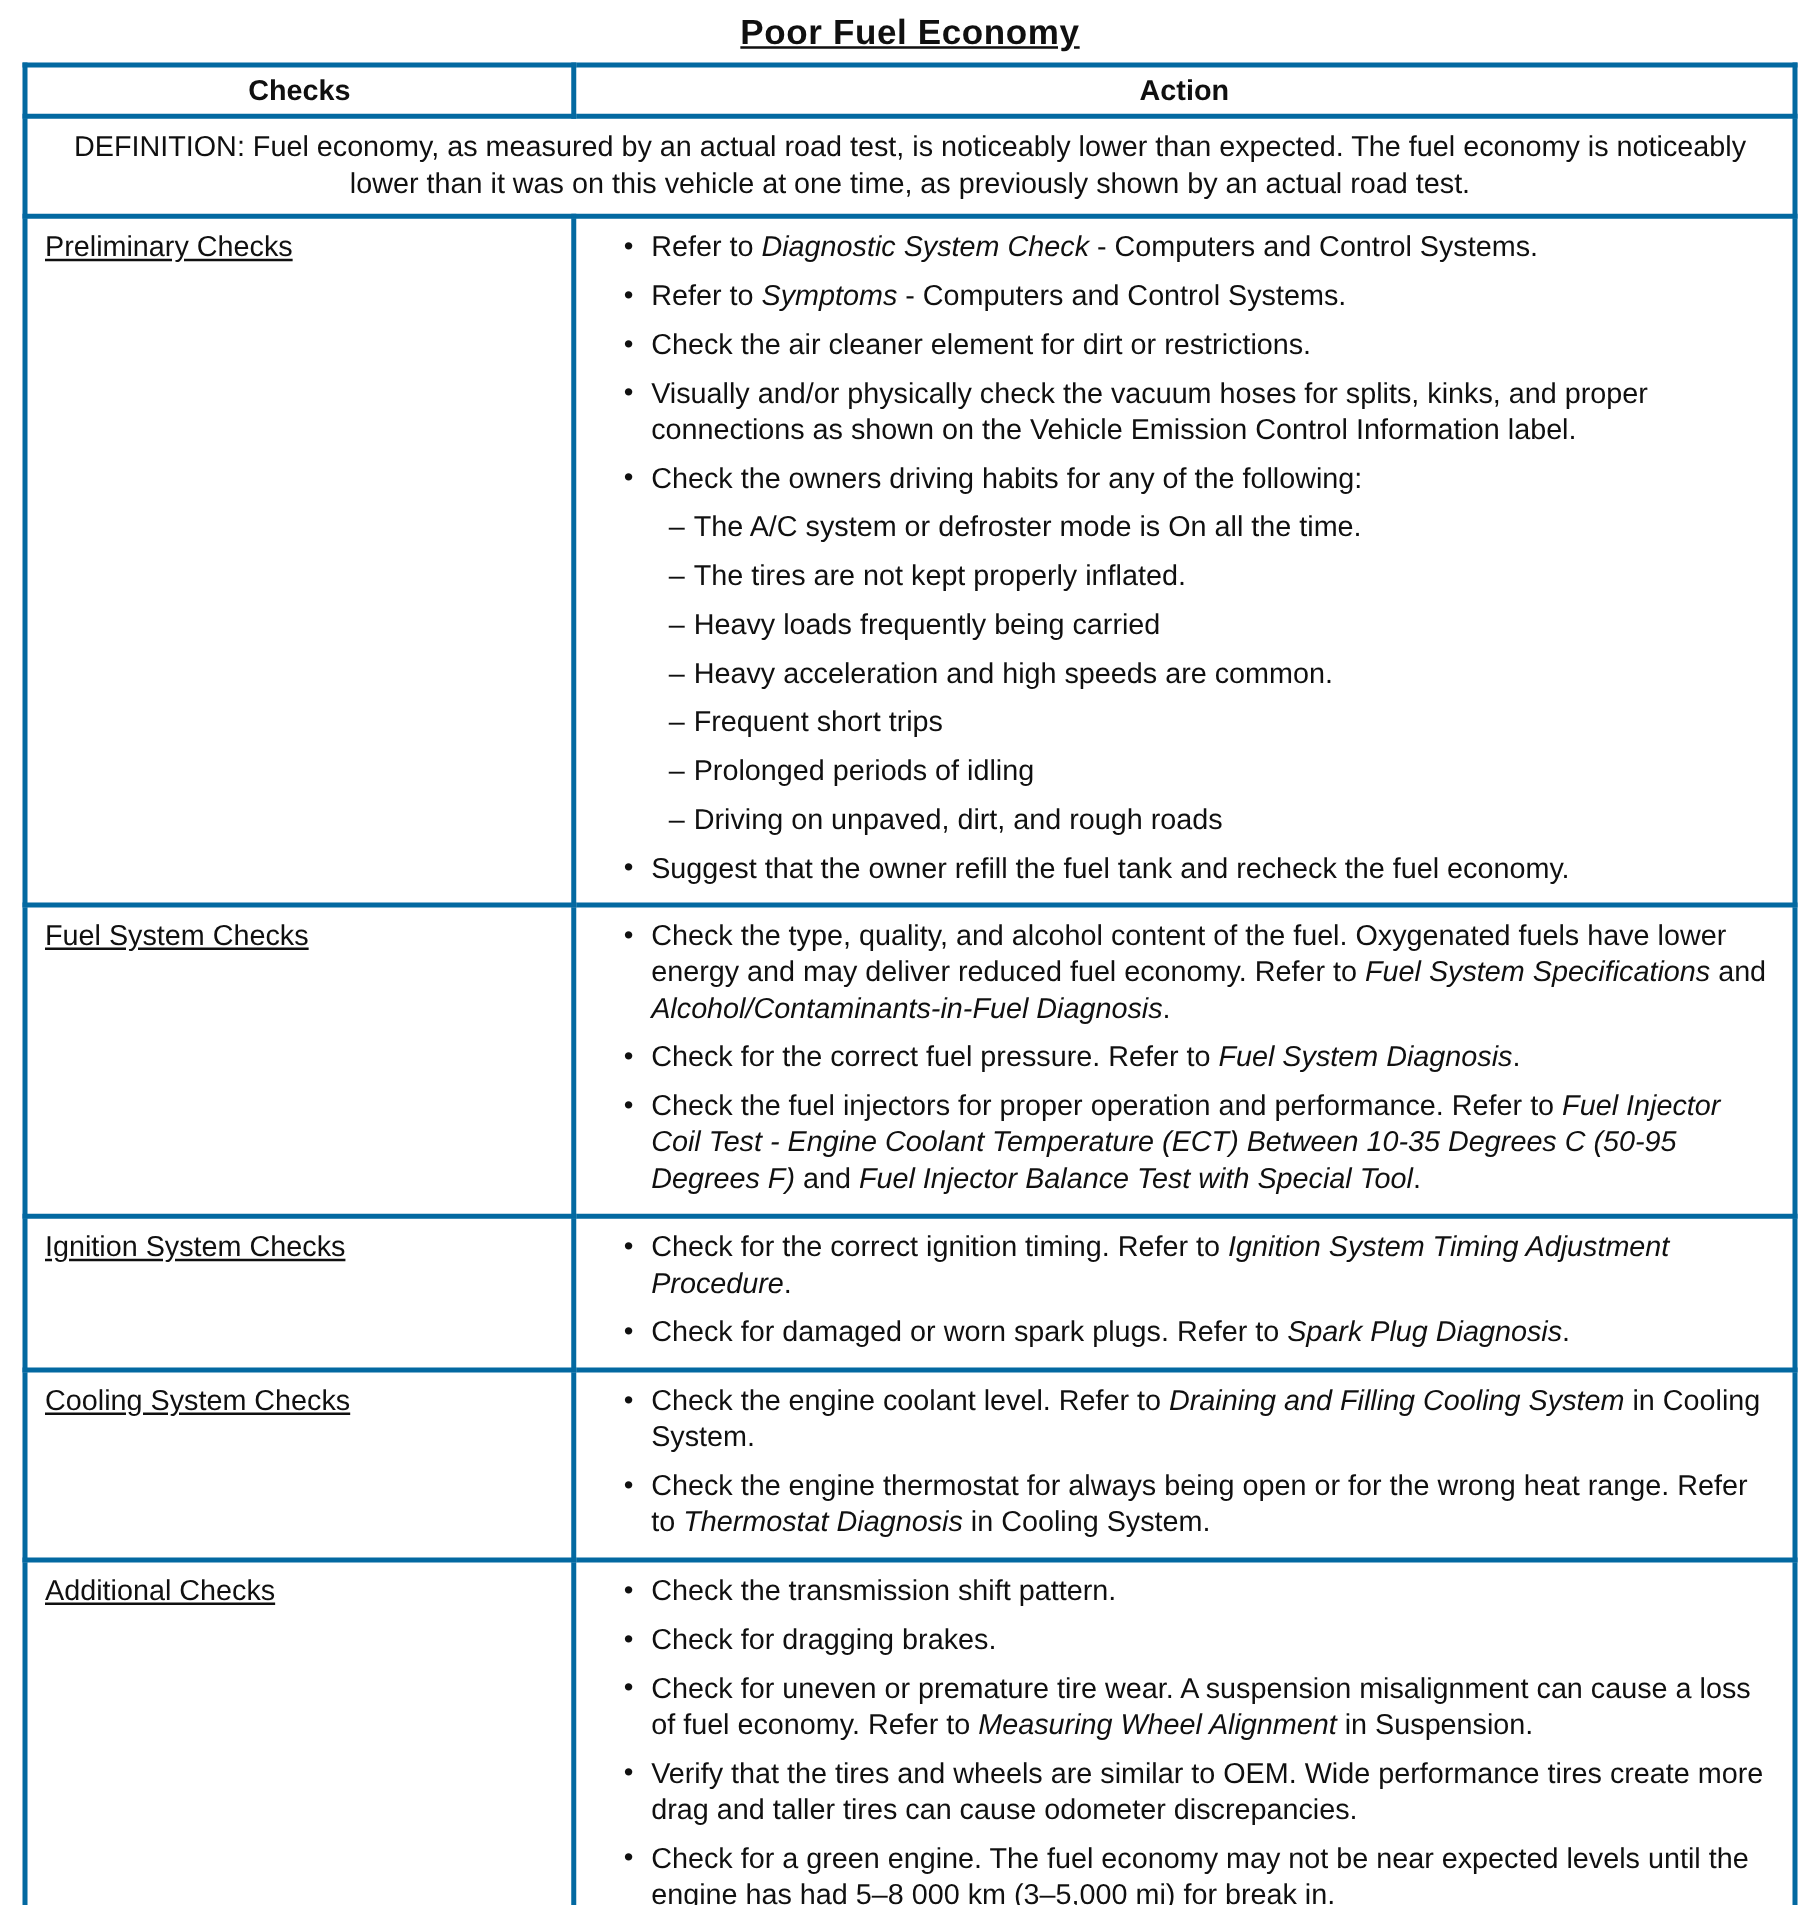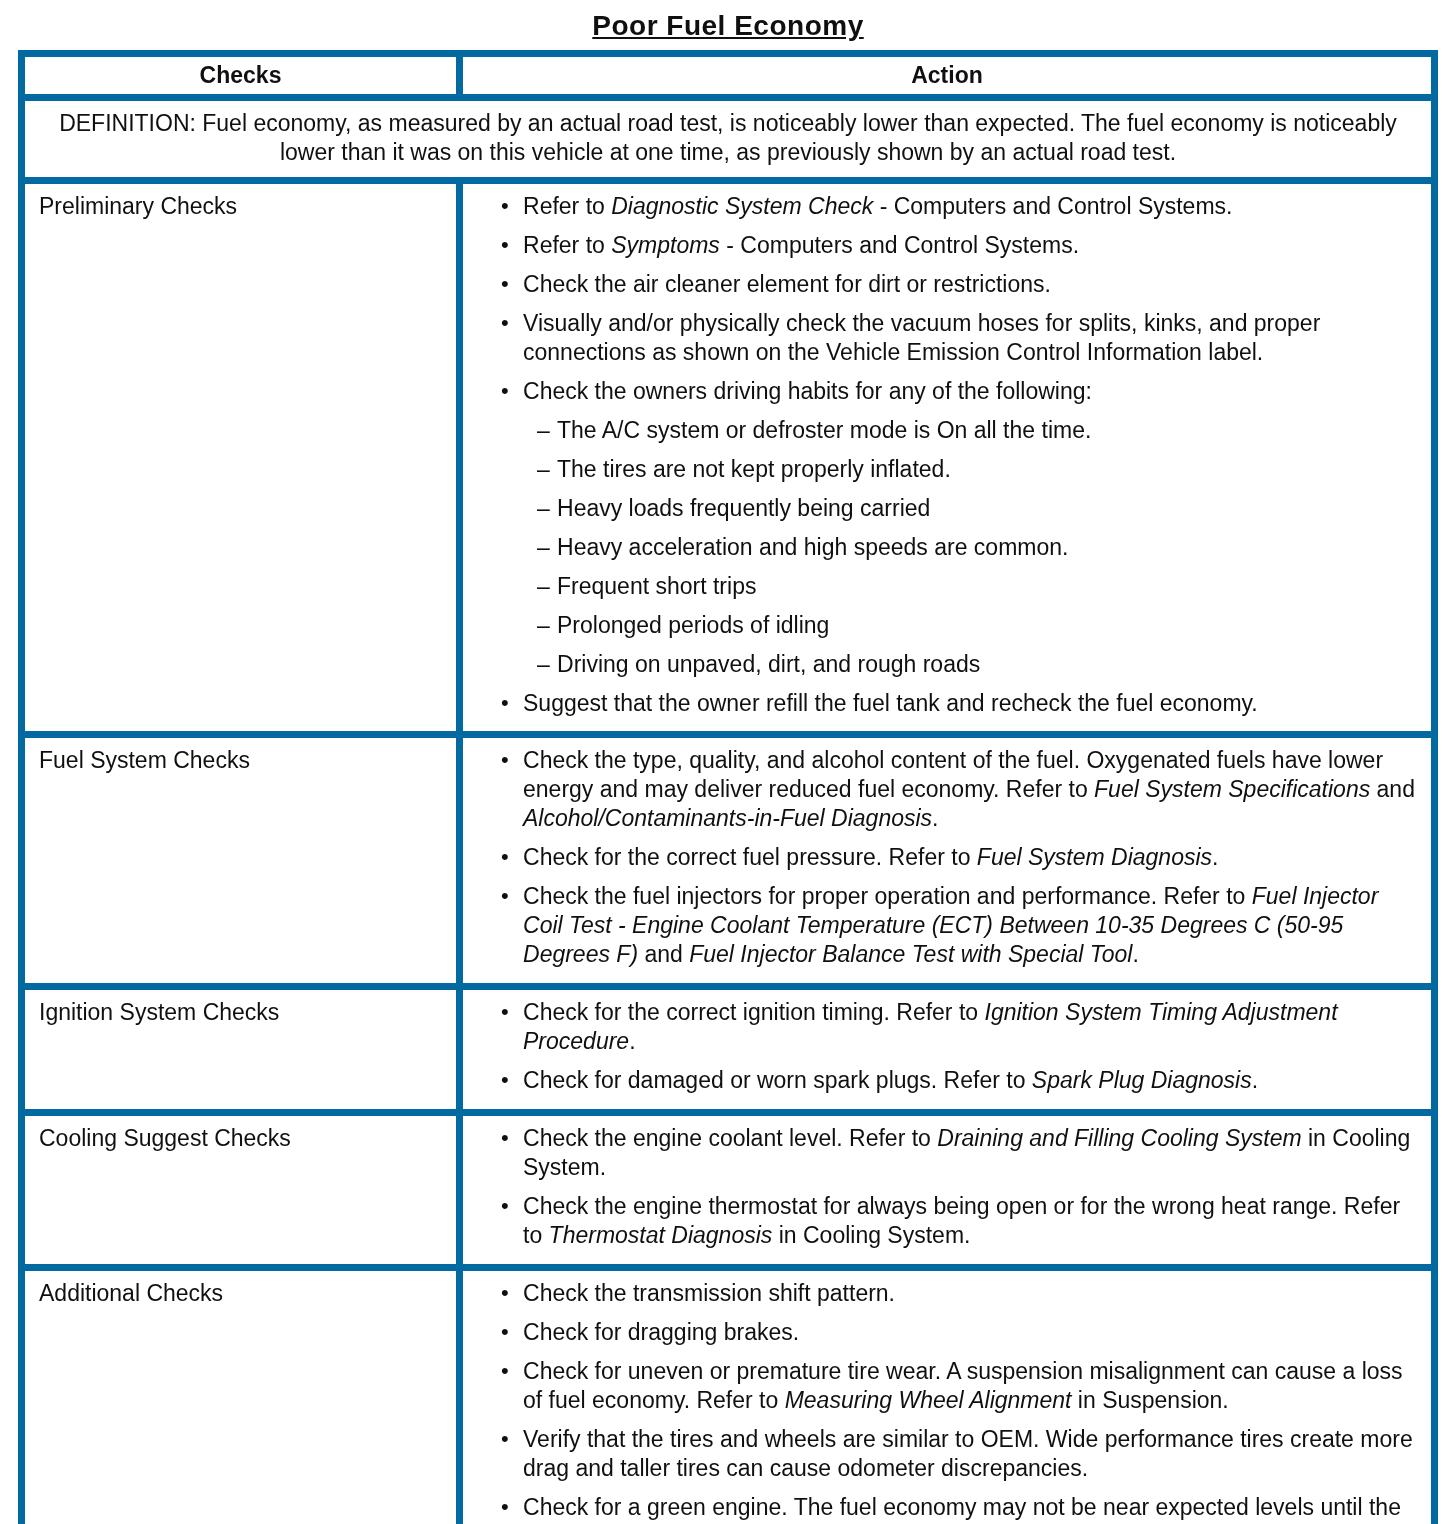--- a/index.html
+++ b/index.html
@@ -25,40 +25,41 @@
     text-decoration: underline;
   }
   table.doc {
     width: 100%;
     border-collapse: collapse;
     border: 4px solid #0e0e0e;
     table-layout: fixed;
   }
   table.doc th,
   table.doc td {
-    border: 7px solid #0369a1;
+    border: 4px solid #0369a1;
     vertical-align: top;
     font-size: 23px;
     line-height: 1.26;
   }
   col.col-checks { width: 31%; }
   col.col-action { width: 69%; }
   th.header-cell {
     font-weight: bold;
     text-align: center;
     padding: 4px 6px;
     font-size: 24px;
   }
   td.definition-cell {
     padding: 8px 12px 10px 12px;
     text-align: center;
   }
   td.check-cell {
     padding: 8px 10px 8px 14px;
     font-size: 23px;
+    text-decoration: underline;
   }
   td.action-cell {
     padding: 8px 16px 12px 12px;
   }
   .bullet-item {
     display: flex;
     margin: 0 0 10px 26px;
   }
   .bullet-item:last-child { margin-bottom: 2px; }
   .bullet {
@@ -178,21 +179,21 @@
               <span class="bullet">•</span>
               <span class="bullet-text"><span>Check for the correct ignition timing. Refer to </span><span class="it">Ignition System Timing Adjustment Procedure</span><span>.</span></span>
             </div>
             <div class="bullet-item">
               <span class="bullet">•</span>
               <span class="bullet-text"><span>Check for damaged or worn spark plugs. Refer to </span><span class="it">Spark Plug Diagnosis</span><span>.</span></span>
             </div>
           </td>
         </tr>
         <tr>
-          <td class="check-cell">Cooling Suggest Checks</td>
+          <td class="check-cell">Cooling System Checks</td>
           <td class="action-cell">
             <div class="bullet-item">
               <span class="bullet">•</span>
               <span class="bullet-text"><span>Check the engine coolant level. Refer to </span><span class="it">Draining and Filling Cooling System</span><span> in Cooling System.</span></span>
             </div>
             <div class="bullet-item">
               <span class="bullet">•</span>
               <span class="bullet-text"><span>Check the engine thermostat for always being open or for the wrong heat range. Refer to </span><span class="it">Thermostat Diagnosis</span><span> in Cooling System.</span></span>
             </div>
           </td>

